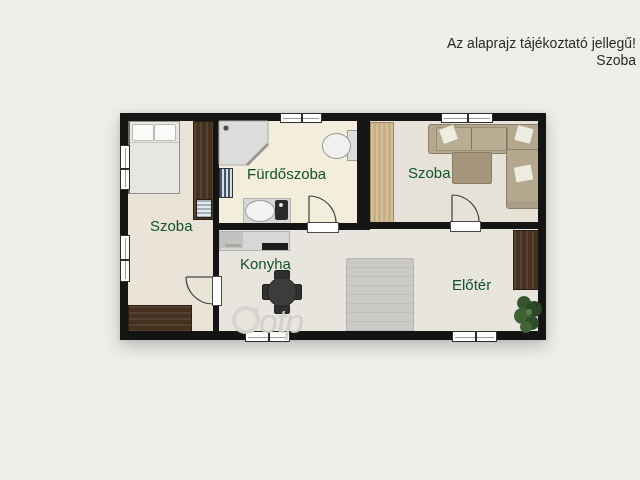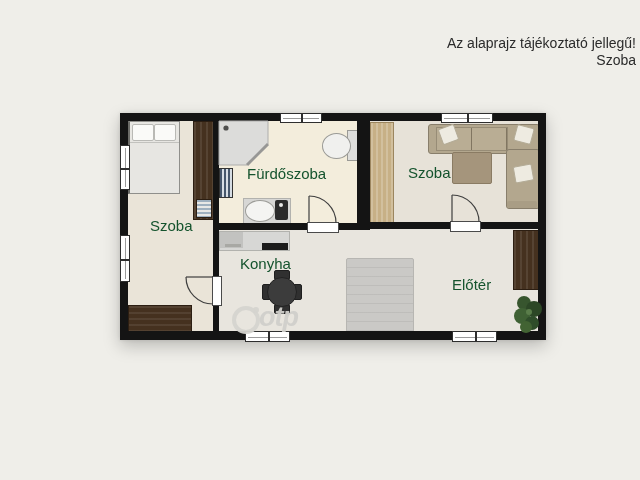--- a/index.html
+++ b/index.html
@@ -54,21 +54,21 @@
   .ctable{background:#a5957c;border:1px solid #8a7b63;border-radius:2px}
   .cooktop{background:#1c1c1c}
   .counter-item{background:#a8a8a4}
   .dtable{background:#3c3c3c;border:1px solid #222;border-radius:50%}
   .chair{background:#303030;border:1px solid #1f1f1f;border-radius:2px}
   .stairs{background:#cac9c6 repeating-linear-gradient(180deg,rgba(0,0,0,0) 0 8px,rgba(0,0,0,.06) 8px 9px);border:1px solid #b7b6b2;border-radius:2px}
   
   .wm{position:absolute;z-index:7;font-style:italic;white-space:nowrap}
   .wm-logo{width:20px;height:20px;border:4px solid rgba(213,212,207,.95);border-radius:50%}
   .wm-logo::after{content:"";position:absolute;right:-3px;top:-3px;width:6px;height:6px;background:rgba(213,212,207,.95);border-radius:50%}
-  .wm-bold{font-size:27px;font-weight:bold;letter-spacing:-1px;color:rgba(208,207,202,.95)}
+  .wm-bold{font-size:34px;font-weight:normal;letter-spacing:-1px;color:rgba(208,207,202,.95)}
   .wm-light{font-size:21px;color:rgba(214,213,208,.85)}
 </style>
 </head>
 <body>
 
 <div class="title-wrap">
   <div class="title-line1">Az alaprajz tájékoztató jellegű!</div>
   <div class="title-line2">Szoba</div>
 </div>
 

